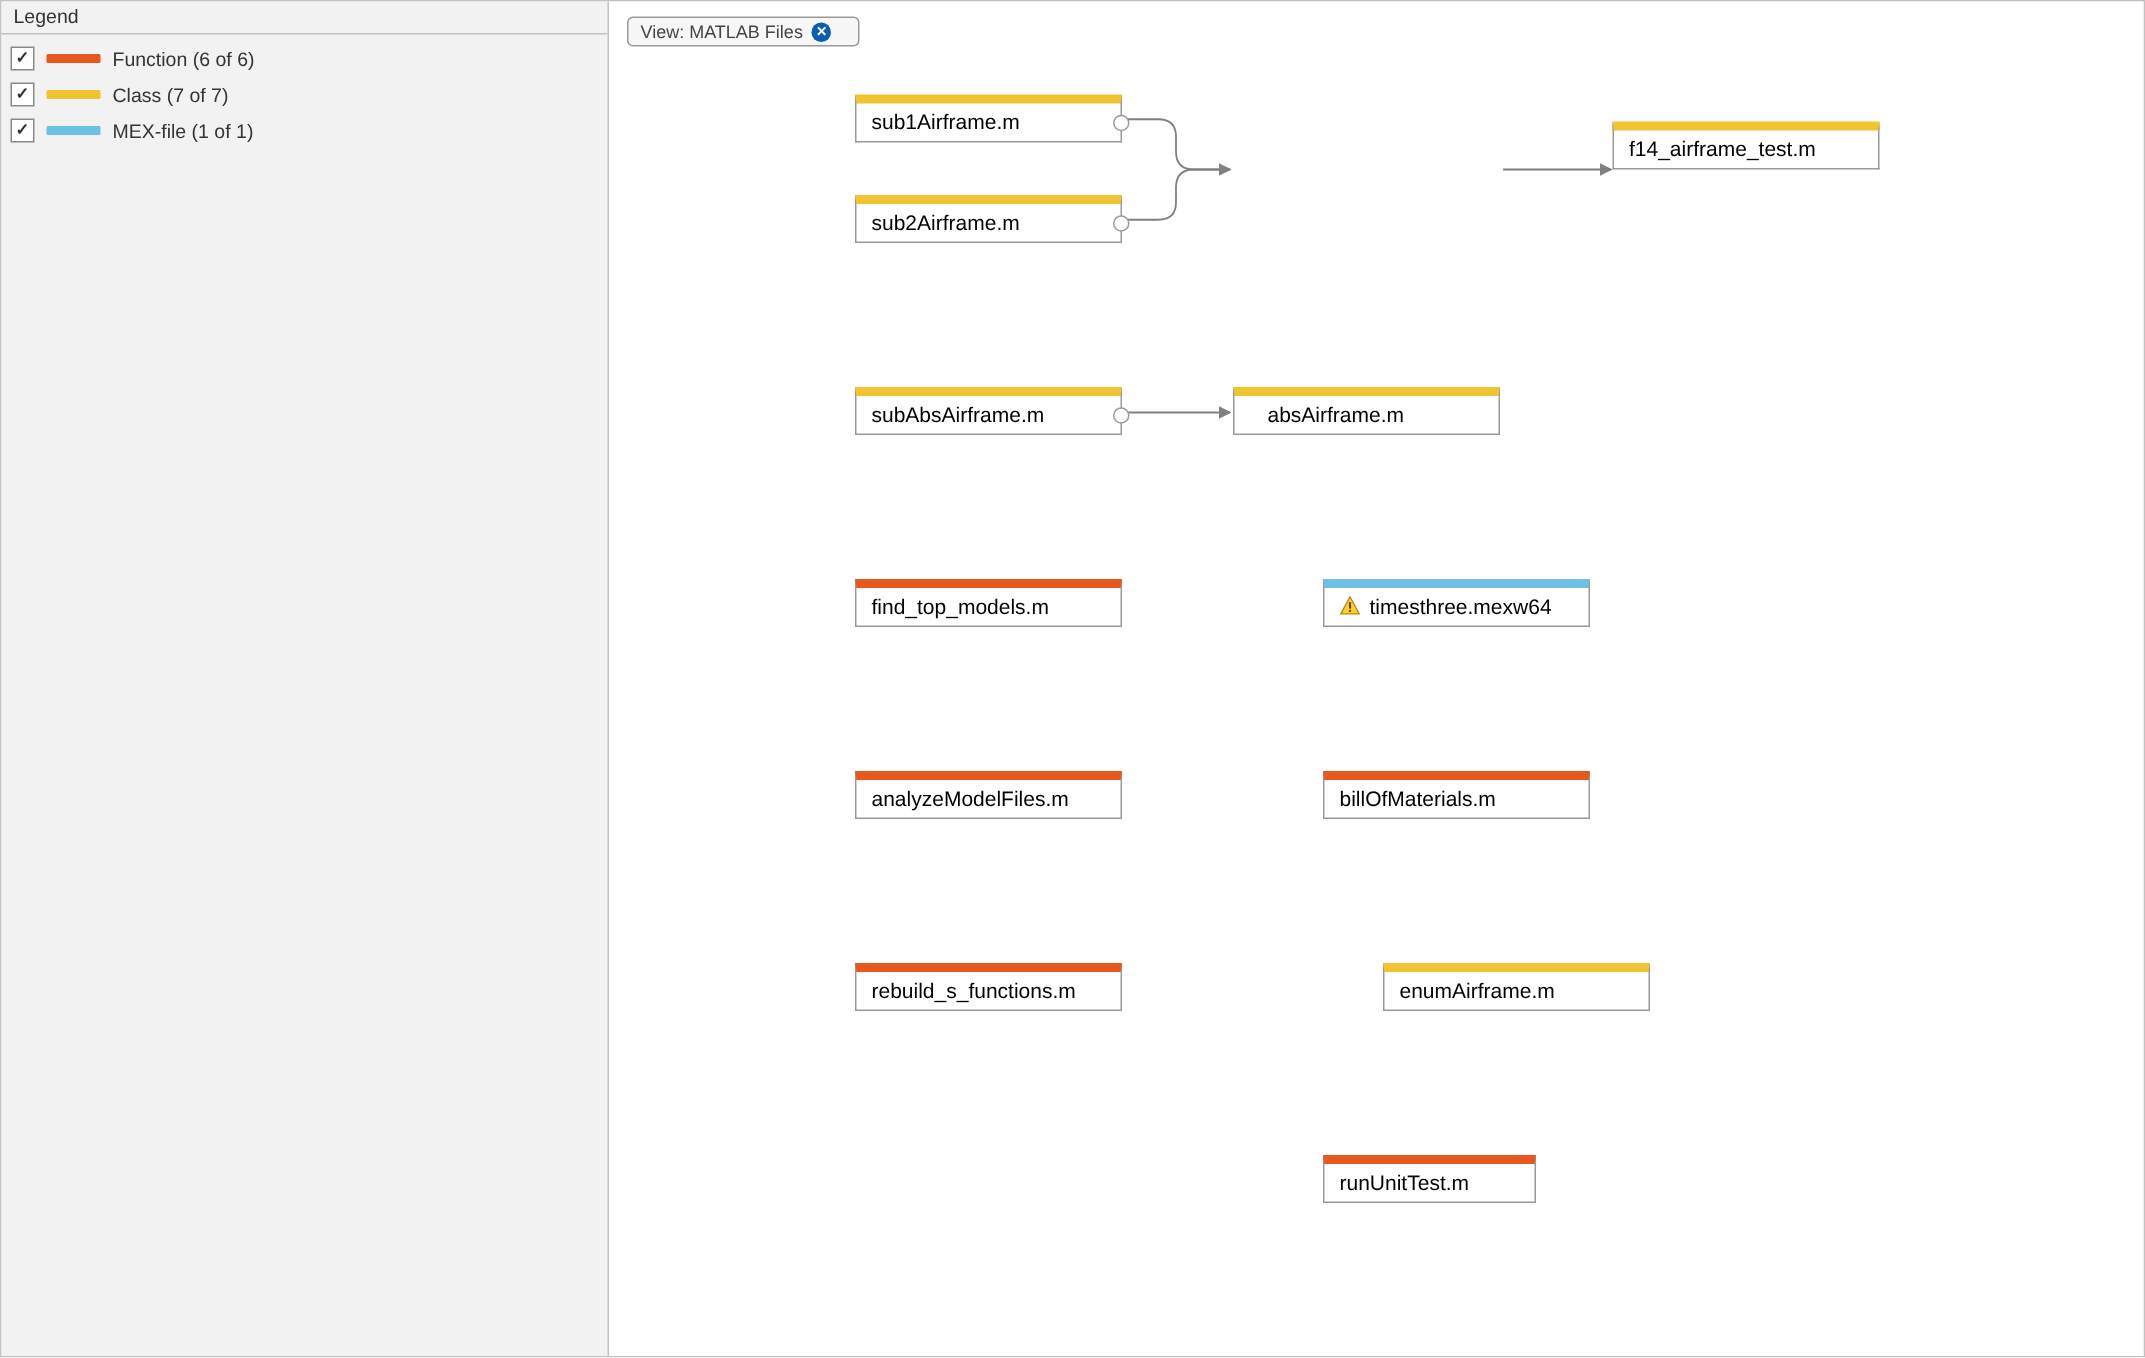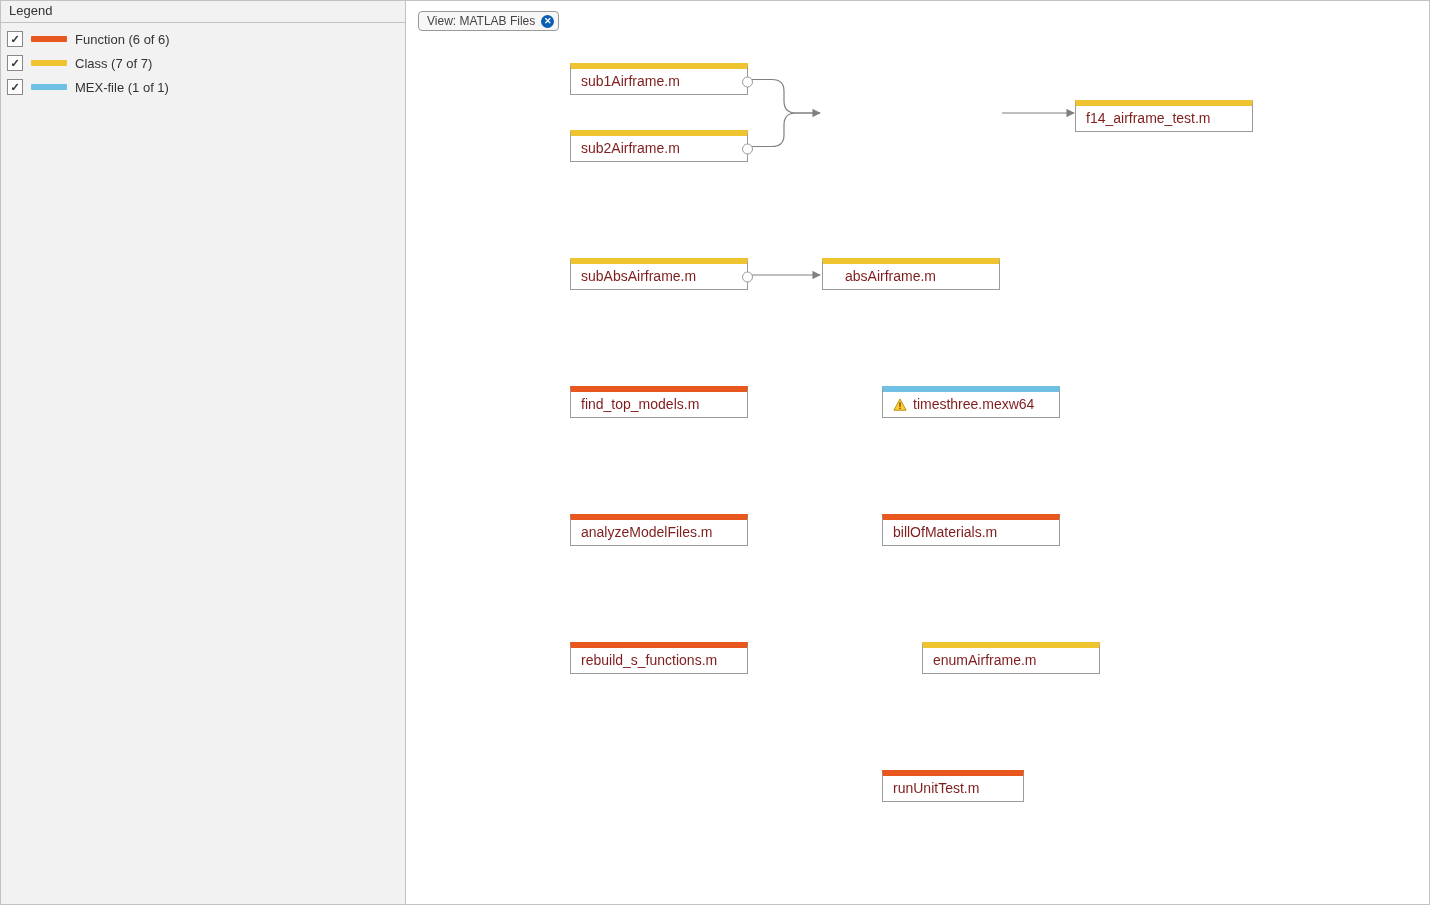--- a/index.html
+++ b/index.html
@@ -24,24 +24,24 @@
   .legend-list{padding:4px 6px;}
   .legend-row{display:flex;align-items:center;height:24px;gap:8px;}
   .legend-check{width:14px;height:14px;border:1px solid #888;background:#fff;display:flex;align-items:center;justify-content:center;font-size:12px;line-height:1;}
   .legend-check::before{content:"✓";color:#333;font-weight:bold;font-size:11px;}
   .legend-swatch{width:36px;height:6px;border-radius:1px;}
   .sw-orange{background:var(--orange);}
   .sw-yellow{background:var(--yellow);}
   .sw-blue{background:var(--blue);}
   
   .canvas{flex:1;position:relative;background:var(--canvas-bg);}
-  .view-chip{position:absolute;left:12px;top:10px;background:var(--btn-bg);border:1px solid var(--btn-border);border-radius:4px;padding:2px 4px 2px 8px;font-size:12px;color:#444;display:flex;align-items:center;gap:6px;}
+  .view-chip{position:absolute;left:12px;top:10px;background:var(--btn-bg);border:1px solid var(--btn-border);border-radius:4px;padding:2px 18px 2px 8px;font-size:12px;color:#444;display:flex;align-items:center;gap:6px;}
   .chip-x{width:13px;height:13px;border-radius:50%;background:var(--badge-blue);color:#fff;display:flex;align-items:center;justify-content:center;font-size:9px;line-height:1;font-weight:bold;}
   
-  .node{position:absolute;background:var(--node-bg);border:1px solid var(--node-border);border-top-width:6px;padding:4px 10px 5px 10px;font-size:14px;color:#7f1d1d;box-sizing:border-box;min-height:27px;display:flex;align-items:flex-end;gap:6px;}
+  .node{position:absolute;background:var(--node-bg);border:1px solid var(--node-border);border-top-width:6px;padding:4px 10px 5px 10px;font-size:14px;color:#000000;box-sizing:border-box;min-height:27px;display:flex;align-items:center;gap:6px;}
   .nt-orange{border-top-color:var(--orange);}
   .nt-yellow{border-top-color:var(--yellow);}
   .nt-blue{border-top-color:var(--blue);}
   .warn-icon{width:14px;height:14px;display:inline-block;}
   .warn-icon svg{width:14px;height:14px;display:block;}
   
   .port{position:absolute;width:9px;height:9px;border:1px solid var(--node-border);background:#fff;border-radius:50%;top:50%;transform:translateY(-50%);right:-6px;}
   
   svg.edges{position:absolute;left:0;top:0;width:100%;height:100%;pointer-events:none;}
   svg.edges path{fill:none;stroke:#808080;stroke-width:1.2;}
@@ -96,21 +96,21 @@
     </svg>
 
     <div class="node nt-yellow" style="left:164px;top:62px;width:178px;">
       <span>sub1Airframe.m</span>
       <span class="port"></span>
     </div>
     <div class="node nt-yellow" style="left:164px;top:129px;width:178px;">
       <span>sub2Airframe.m</span>
       <span class="port"></span>
     </div>
-    <div class="node nt-yellow" style="left:669px;top:99px;width:178px;">
+    <div class="node nt-yellow" style="left:669px;top:80px;width:178px;">
       <span>f14_airframe_test.m</span>
     </div>
 
     <div class="node nt-yellow" style="left:164px;top:257px;width:178px;">
       <span>subAbsAirframe.m</span>
       <span class="port"></span>
     </div>
     <div class="node nt-yellow" style="left:416px;top:257px;width:178px;padding-left:22px;">
       <span>absAirframe.m</span>
     </div>

